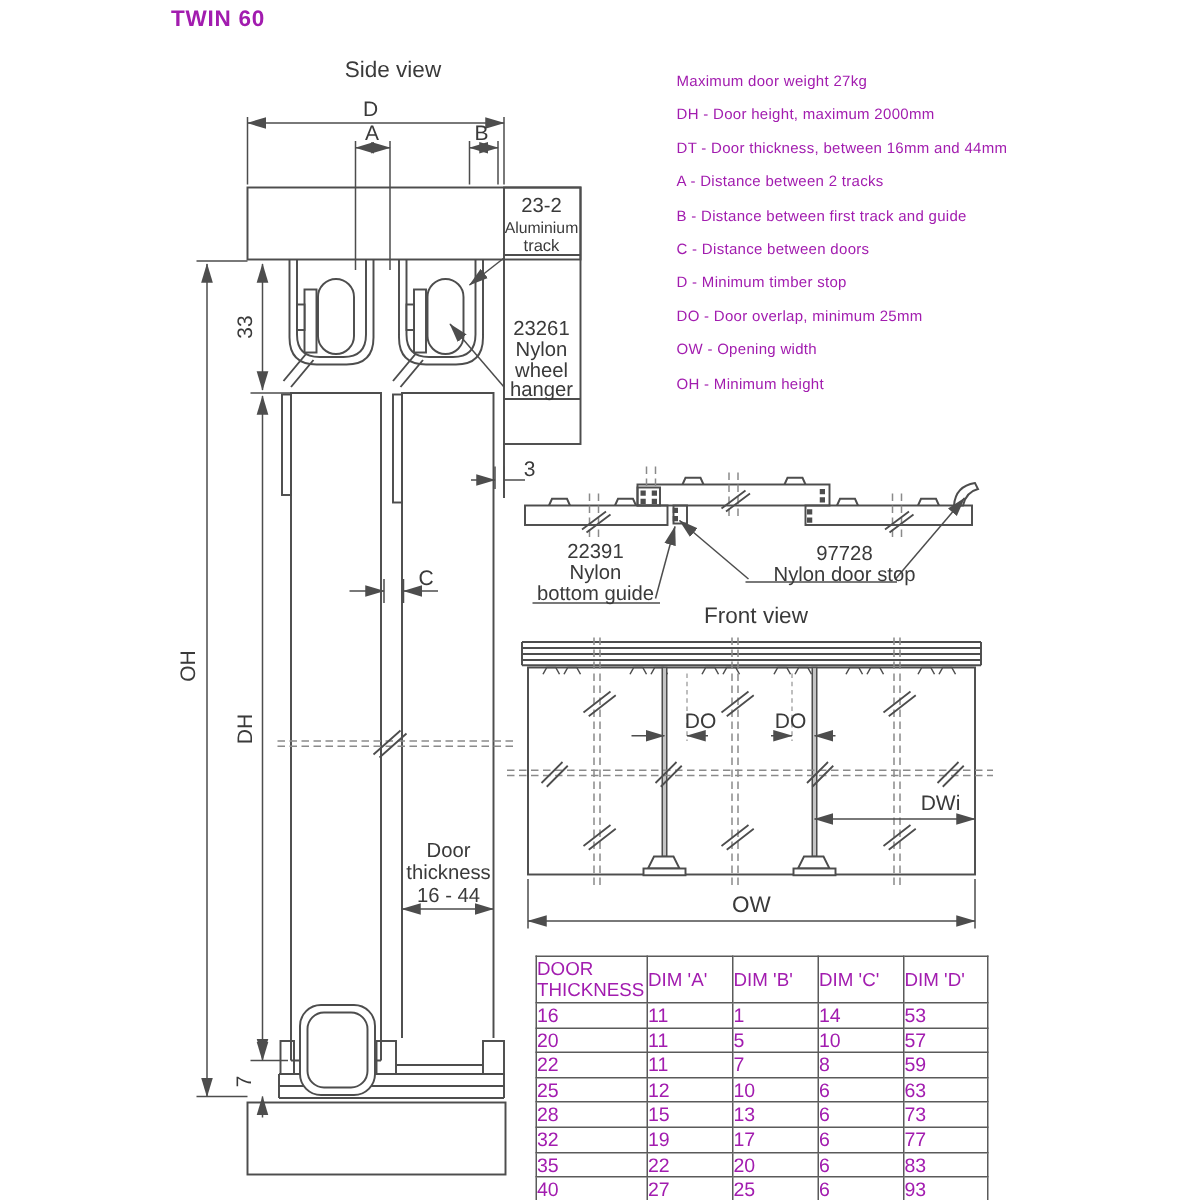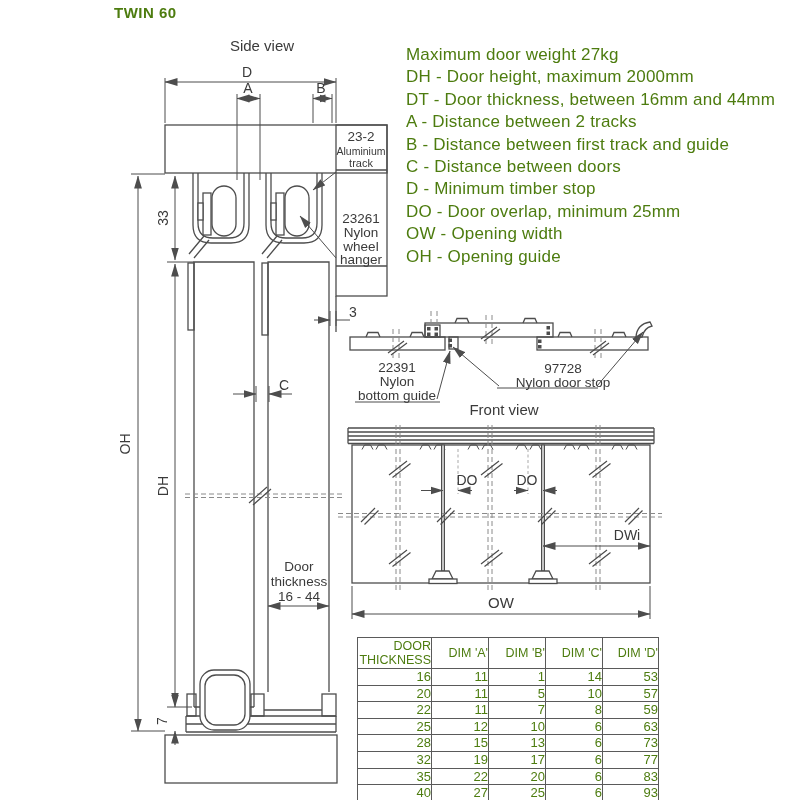--- a/index.html
+++ b/index.html
@@ -1,22 +1,22 @@
 <!DOCTYPE html>
 <html><head>
 <meta charset="utf-8">
 <style>
   html,body{margin:0;padding:0;background:#fff;}
   #page{position:relative;width:800px;height:800px;background:#fff;overflow:hidden;
-        font-family:"Liberation Sans",sans-serif;color:#4d7c0f;text-decoration:underline;}
+        font-family:"Liberation Sans",sans-serif;color:#a21caf;text-decoration:underline;}
   #title{position:absolute;left:114px;top:4px;font-size:15px;font-weight:bold;letter-spacing:.5px;}
   #legend{position:absolute;left:406px;top:44px;}
-  .legend-line{font-size:17px;line-height:22.4px;white-space:nowrap;letter-spacing:.2px;}
+  .legend-line{font-size:10px;line-height:22.4px;white-space:nowrap;letter-spacing:.2px;margin-left:45px;}
   #dim-table{position:absolute;left:357px;top:637px;border-collapse:collapse;table-layout:fixed;width:301px;}
-  #dim-table th,#dim-table td{border:1.4px solid #5a5a5a;text-align:right;vertical-align:middle;padding:0;}
+  #dim-table th,#dim-table td{border:1.4px solid #5a5a5a;text-align:left;vertical-align:middle;padding:0;}
   #dim-table th{font-size:12.5px;font-weight:normal;height:30px;line-height:14px;}
   #dim-table td{font-size:13px;height:15.6px;line-height:15.6px;}
   svg{position:absolute;left:0;top:0;}
   svg text{fill:#3a3a3a;}
   .t15{font-size:15px;}.t14{font-size:14px;}.t13{font-size:13.5px;}.t11{font-size:11px;}.t10{font-size:10.5px;}
   .ln{stroke:#4d4d4d;stroke-width:1.3;fill:none;}
   .lnw{stroke:#4d4d4d;stroke-width:1.3;fill:#fff;}
   .dim{stroke:#4d4d4d;stroke-width:1;fill:none;}
   .dsh{stroke:#8a8a8a;stroke-width:1;fill:none;stroke-dasharray:5 3;}
   .dsh2{stroke:#a9a9a9;stroke-width:1;fill:none;stroke-dasharray:3 2.5;}
@@ -33,21 +33,21 @@
   <div id="legend">
       <div class="legend-line">Maximum door weight 27kg</div>
       <div class="legend-line">DH - Door height, maximum 2000mm</div>
       <div class="legend-line">DT - Door thickness, between 16mm and 44mm</div>
       <div class="legend-line">A - Distance between 2 tracks</div>
       <div class="legend-line">B - Distance between first track and guide</div>
       <div class="legend-line">C - Distance between doors</div>
       <div class="legend-line">D - Minimum timber stop</div>
       <div class="legend-line">DO - Door overlap, minimum 25mm</div>
       <div class="legend-line">OW - Opening width</div>
-      <div class="legend-line">OH - Opening guide</div>
+      <div class="legend-line">OH - Minimum height</div>
     </div>
 
   <svg width="800" height="800" viewBox="0 0 800 800">
     <defs>
       <marker id="ah" orient="auto-start-reverse" markerWidth="13" markerHeight="9" refX="12.5" refY="4.5">
         <path d="M0,0.6 L13,4.5 L0,8.4 Z" fill="#4d4d4d"></path>
       </marker>
     </defs>
 
     <g>

